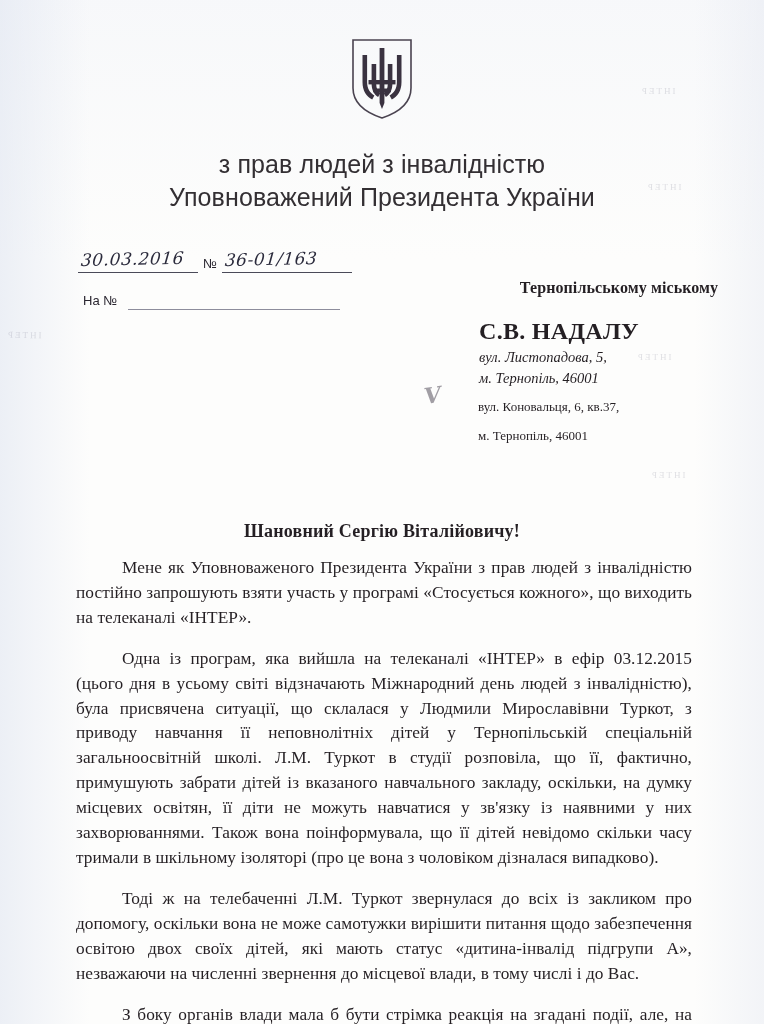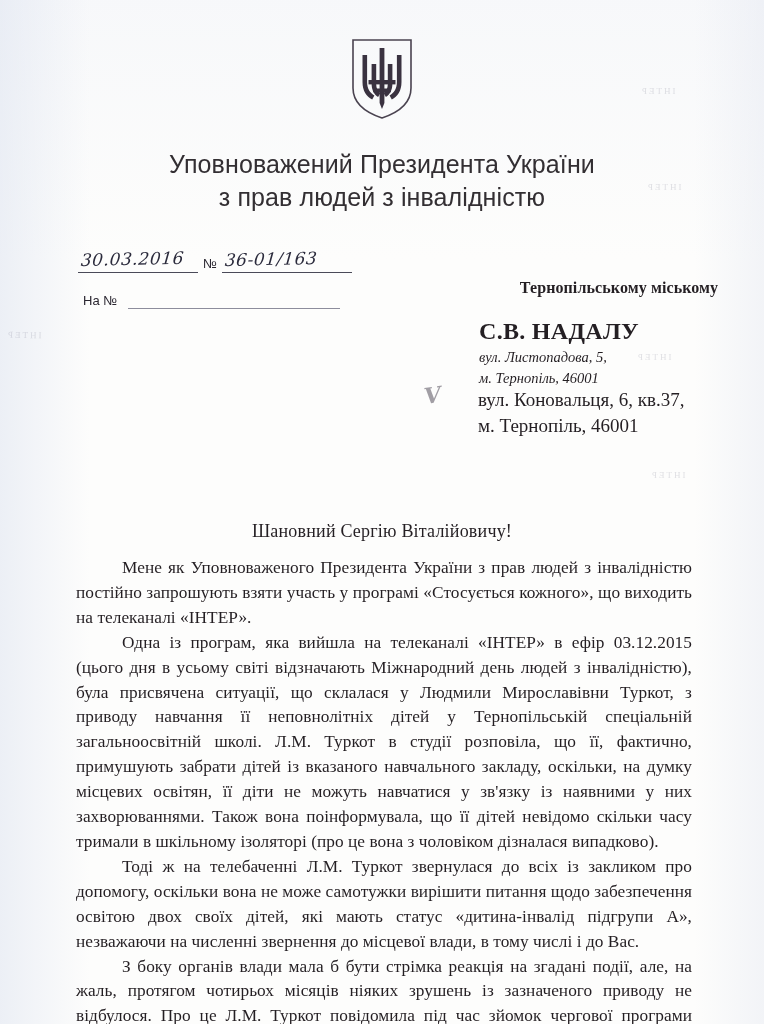--- a/index.html
+++ b/index.html
@@ -77,21 +77,21 @@
     width: 320px;
     font-family: "Liberation Sans", "DejaVu Sans", sans-serif;
     font-size: 14px;
     color: #2a2630;
   }
   .ref-row {
     display: flex;
     align-items: flex-end;
     white-space: nowrap;
   }
-  .ref-row + .ref-row { margin-top: 20px; align-items: center; }
+  .ref-row + .ref-row { margin-top: 20px; }
   .hand {
     font-family: "DejaVu Serif", "Liberation Serif", serif;
     font-style: italic;
     font-size: 17px;
     color: #2b2b3c;
     letter-spacing: 0.6px;
     transform: rotate(-1.2deg) skewX(-6deg);
     transform-origin: left bottom;
     display: inline-block;
     padding: 0 3px 1px 2px;
@@ -161,52 +161,52 @@
     position: absolute;
     left: 0;
     top: -4px;
     font-family: "DejaVu Serif", serif;
     font-style: italic;
     font-size: 22px;
     color: rgba(60,55,70,0.48);
     transform: rotate(-8deg);
   }
   .copyblock .addr {
-    font-size: 19px;
+    font-size: 13px;
     line-height: 1.32;
-    margin-top: 1px;
+    margin-top: 12px;
     padding-left: 54px;
   }
 
   
   .salutation {
     position: absolute;
     left: 0; right: 0;
     top: 521px;
     text-align: center;
-    font-weight: normal;
+    font-weight: bold;
     font-size: 18px;
     letter-spacing: 0.2px;
   }
   .body {
     position: absolute;
     left: 76px;
     top: 556px;
     width: 616px;
     font-size: 17.3px;
     line-height: 1.44;
     text-align: justify;
     text-justify: inter-word;
     letter-spacing: 0.05px;
   }
   .body p {
     margin: 0;
     text-indent: 46px;
   }
-  .body p + p { margin-top: 0px; }
+  .body p + p { margin-top: 16px; }
 </style>
 </head>
 <body>
 
 <div class="page">
 
   <div class="scan-tint"></div>
 
   <span class="bleed b1">ІНТЕР</span>
   <span class="bleed b2">ІНТЕР</span>
@@ -230,22 +230,22 @@
 
         <path d="M42.4 26 h-4.6 v20 c0 4.6 -1.6 7.4 -4.2 9.1 l2.3 4 C40.1 56.4 42.4 52 42.4 45.6 Z"></path>
 
         <path d="M18.5 42 h27 v4.4 h-27 z"></path>
         <path d="M23.2 50.5 h17.6 v3.8 h-17.6 z"></path>
       </g>
     </svg>
   </div>
 
   <div class="masthead">
+    <span class="ln">з прав людей з інвалідністю</span>
     <span class="ln">Уповноважений Президента України</span>
-    <span class="ln">з прав людей з інвалідністю</span>
   </div>
 
   <div class="refblock">
     <div class="ref-row">
       <span class="ul-date">
         <span class="hand">30.03.2016</span>
       </span>
       <span class="ref-label">№</span>
       <span class="ul-num">
         <span class="hand">36-01/163</span>

